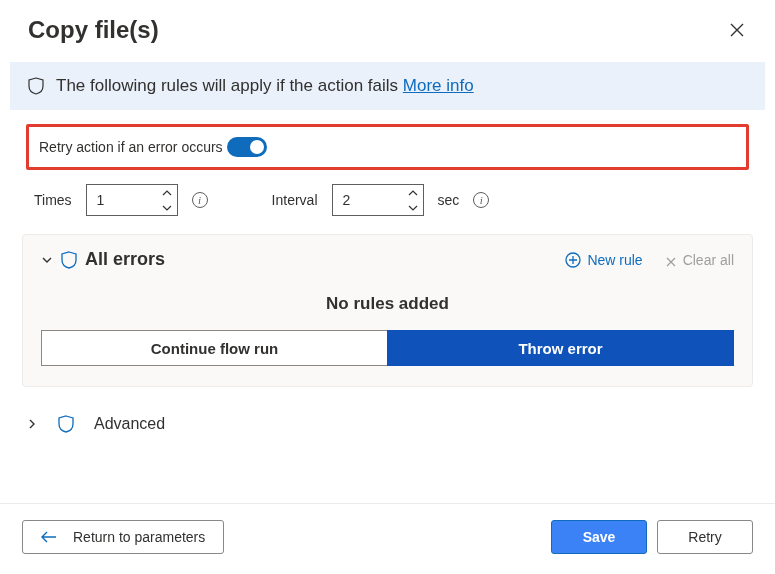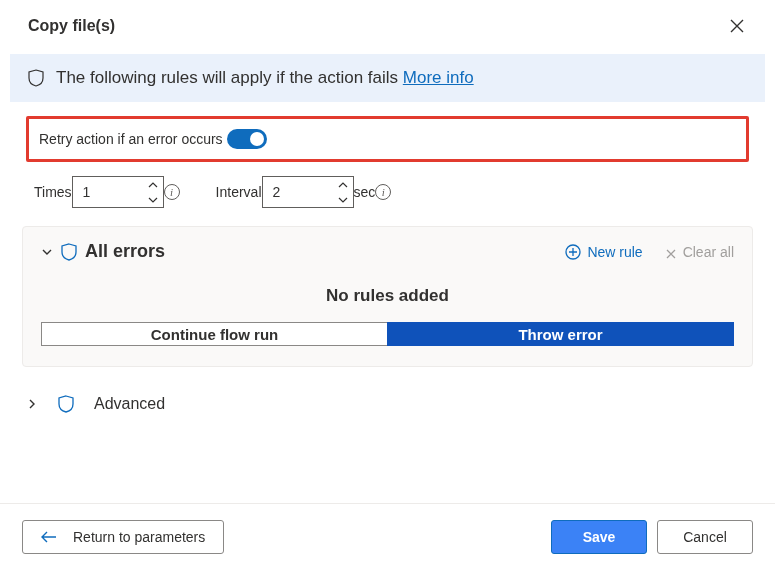--- a/index.html
+++ b/index.html
@@ -17,21 +17,21 @@
     display: flex;
     flex-direction: column;
     position: relative;
   }
   .dialog-header {
     display: flex;
     align-items: center;
     padding: 16px 28px 10px 28px;
   }
   .dialog-title {
-    font-size: 16px;
+    font-size: 24px;
     font-weight: 600;
     flex: 1;
   }
   .close-btn {
     width: 20px; height: 20px; cursor: pointer;
     display:flex; align-items:center; justify-content:center;
   }
   .info-banner {
     background: #eaf1fb;
     margin: 8px 10px 0 10px;
@@ -59,20 +59,21 @@
     width: 40px; height: 20px; background:#0f6cbd; border-radius: 10px;
     position: relative; cursor:pointer;
   }
   .toggle-knob {
     width: 14px; height:14px; background:#fff; border-radius:50%;
     position:absolute; right:3px; top:3px;
   }
   .row-inputs {
     display: flex;
     align-items: center;
+    gap: 14px;
     padding: 14px 34px 0 34px;
   }
   .field-label { font-size: 14px; color:#323130; }
   .num-input {
     width: 92px; height: 32px; border:1px solid #605e5c;
     position:relative; background:#fff;
   }
   .num-val {
     position:absolute; left:10px; top:0; bottom:0; display:flex; align-items:center;
   }
@@ -96,21 +97,21 @@
   .panel-header {
     display:flex; align-items:center; gap:8px;
   }
   .panel-title { font-size:18px; font-weight:600; flex:0 0 auto; }
   .header-actions { margin-left:auto; display:flex; align-items:center; gap:22px; }
   .new-rule { color:#0f6cbd; display:flex; align-items:center; gap:6px; cursor:pointer; }
   .clear-all { color:#a19f9d; display:flex; align-items:flex-end; gap:6px; cursor:default; }
   .no-rules { text-align:center; font-weight:600; font-size:17px; margin:24px 0 16px 0; }
   .btn-row { display:flex; gap:0; }
   .btn-half {
-    flex:1; height:24px; display:flex; align-items:center; justify-content:center;
+    flex:1; height:36px; display:flex; align-items:center; justify-content:center;
     font-size:15px; cursor:pointer; border:1px solid #8a8886;
   }
   .btn-continue { background:#fff; color:#323130; font-weight:600; border-right:none; }
   .btn-throw { background:#0f52ba; color:#fff; font-weight:600; border-color:#0f52ba; }
   .advanced-row {
     display:flex; align-items:center; gap:20px;
     padding: 28px 26px 0 26px;
     font-size:16px;
   }
   .dialog-footer {
@@ -246,16 +247,16 @@
   </div>
 
   <div class="dialog-footer">
     <div class="btn btn-return">
       <svg width="16" height="12" viewBox="0 0 16 12">
           <path d="M6 1 L1 6 L6 11 M1 6 H15" fill="none" stroke="#0f6cbd" stroke-width="1.4"></path>
         </svg>
       <span>Return to parameters</span>
     </div>
     <div class="btn btn-save">Save</div>
-    <div class="btn btn-cancel">Cancel</div>
+    <div class="btn btn-cancel">Retry</div>
   </div>
 
 </div>
 
 </body></html>

